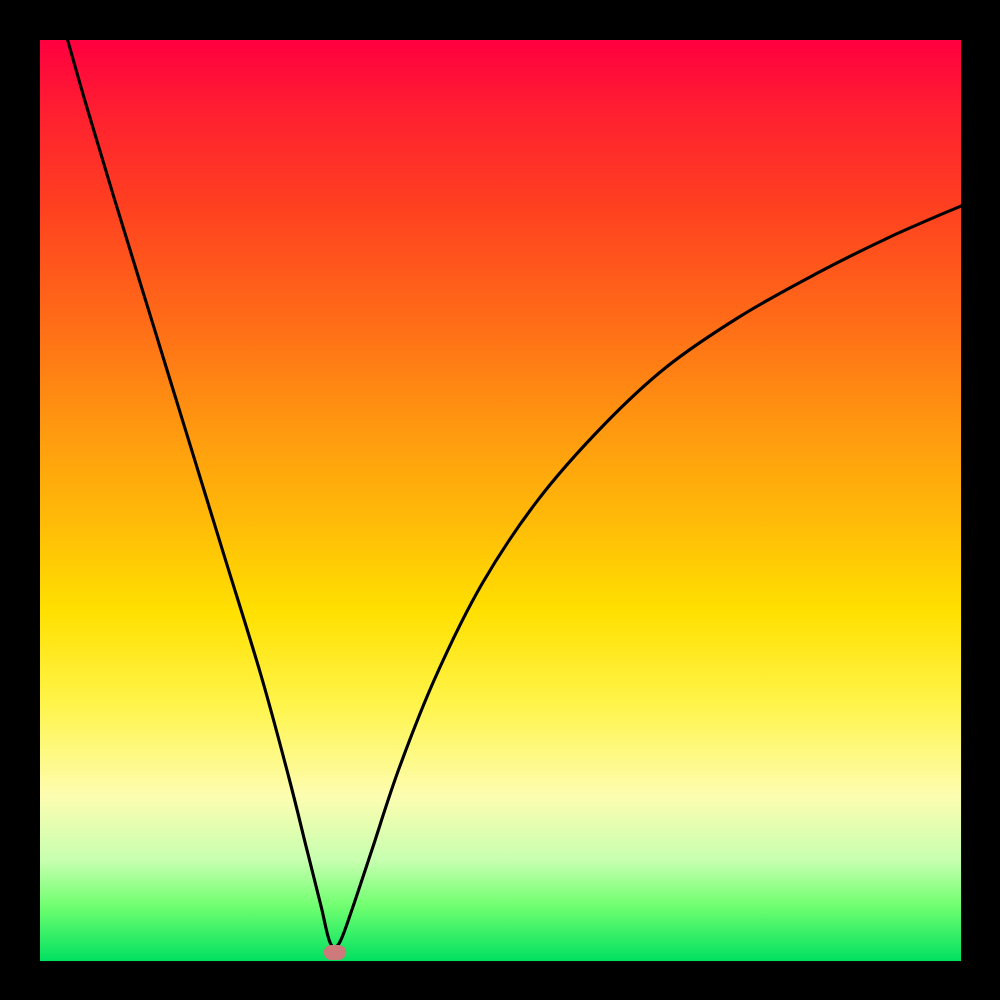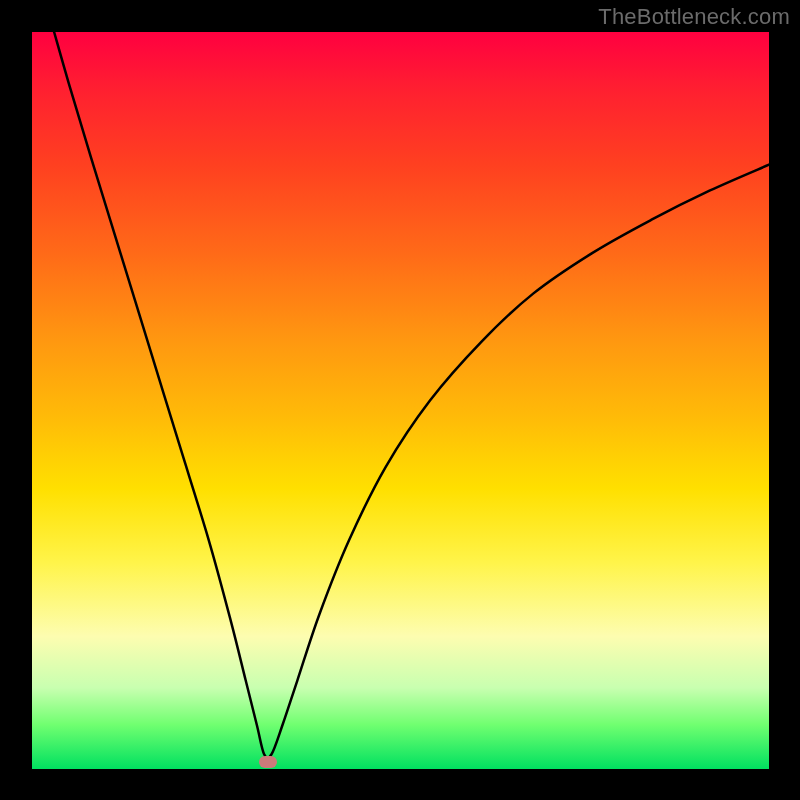--- a/index.html
+++ b/index.html
@@ -60,21 +60,20 @@
     font-size: 22px;
     color: #6b6b6b;
     letter-spacing: 0.2px;
     user-select: none;
   }
 </style>
 </head>
 <body>
 
 <div class="frame">
-  <div class="watermark">TheBottleneck.com</div>
 
   <div class="plot-area">
     <div class="gradient-bg"></div>
 
     <svg class="curve" viewBox="0 0 737 737" preserveAspectRatio="none">
       <path id="curve-path" d="M 22.11 0.00 C 24.57 8.60, 30.71 30.71, 36.85 51.59 C 42.99 72.47, 50.36 97.04, 58.96 125.29 C 67.56 153.54, 78.61 189.16, 88.44 221.10 C 98.27 253.04, 108.09 284.97, 117.92 316.91 C 127.75 348.85, 137.57 380.78, 147.40 412.72 C 157.23 444.66, 168.28 479.05, 176.88 508.53 C 185.48 538.01, 192.85 566.26, 198.99 589.60 C 205.13 612.94, 209.43 631.36, 213.73 648.56 C 218.03 665.76, 221.71 680.50, 224.78 692.78 C 227.86 705.06, 229.70 717.35, 232.16 722.26 C 234.61 727.17, 236.45 727.17, 239.53 722.26 C 242.60 717.35, 246.28 705.06, 250.58 692.78 C 254.88 680.50, 259.18 666.98, 265.32 648.56 C 271.46 630.13, 278.83 605.57, 287.43 582.23 C 296.03 558.89, 305.85 533.10, 316.91 508.53 C 327.96 483.96, 340.25 458.17, 353.76 434.83 C 367.27 411.49, 382.01 389.38, 397.98 368.50 C 413.95 347.62, 432.37 327.35, 449.57 309.54 C 466.77 291.73, 482.74 276.38, 501.16 261.63 C 519.59 246.89, 540.47 233.38, 560.12 221.10 C 579.77 208.82, 599.43 198.38, 619.08 187.94 C 638.73 177.49, 658.39 167.67, 678.04 158.45 C 697.69 149.24, 727.17 136.96, 737.00 132.66" fill="none" stroke="#000000" stroke-width="2.5" stroke-linecap="round"></path>
     </svg>
 
     <div id="min-marker" class="marker" style="left: 235.84px; top: 729.63px; background: rgb(204, 122, 122);"></div>
   </div>

